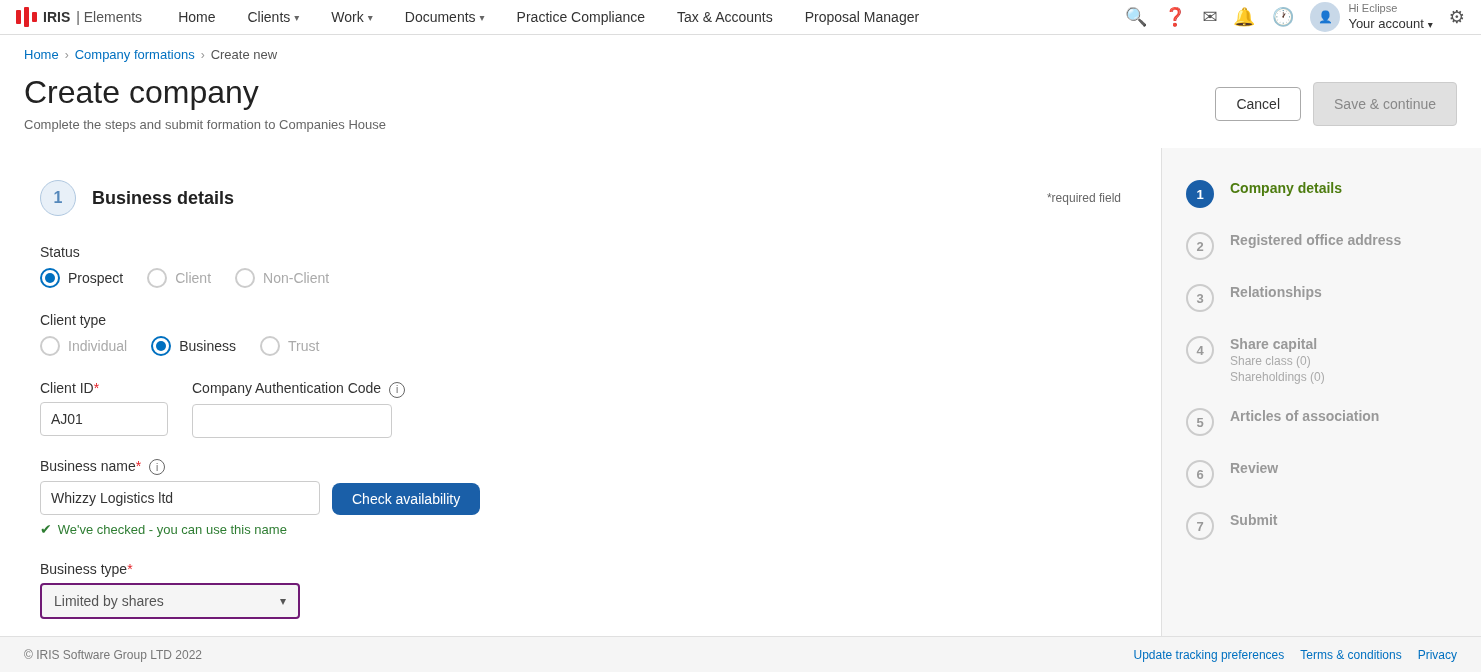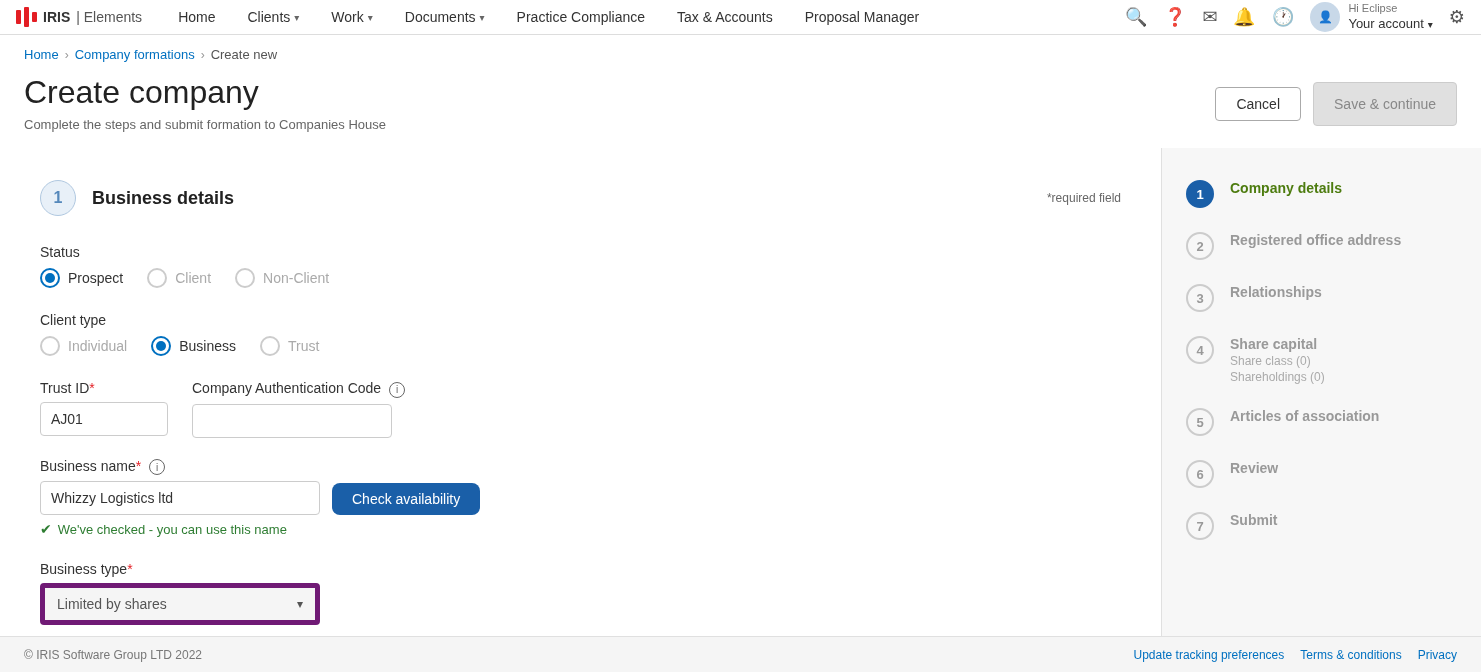--- a/index.html
+++ b/index.html
@@ -217,25 +217,25 @@
       margin-top: 4px;
     }
     .check-icon { color: #2e7d32; font-size: 14px; }
 
     
     .form-select {
       display: flex;
       align-items: center;
       justify-content: space-between;
       padding: 8px 12px;
-      border: 5px solid #701a75;
+      border: 2px solid #701a75;
       border-radius: 4px;
       background: #f5f5f5;
       cursor: pointer;
-      width: 280px;
+      width: 260px;
       font-size: 14px;
       color: #555;
     }
     .select-arrow { font-size: 12px; color: #555; }
 
     
     .right-panel {
       width: 320px;
       background: #f7f7f7;
       border-left: 1px solid #e0e0e0;
@@ -400,21 +400,21 @@
         <label class="radio-item">
           <div class="radio-outer"></div>
           <span class="radio-label disabled">Trust</span>
         </label>
       </div>
     </div>
 
     <div class="form-row">
       <div class="form-group">
         <label class="form-group-label">
-          <span>Trust ID</span><span class="field-required">*</span>
+          <span>Client ID</span><span class="field-required">*</span>
         </label>
         <input class="form-input" type="text" value="AJ01" style="">
       </div>
       <div class="form-group">
         <label class="form-group-label">
           <span>Company Authentication Code</span>
           <span class="info-icon">i</span>
         </label>
         <input class="form-input form-input-wide" type="text" style="">
       </div>

